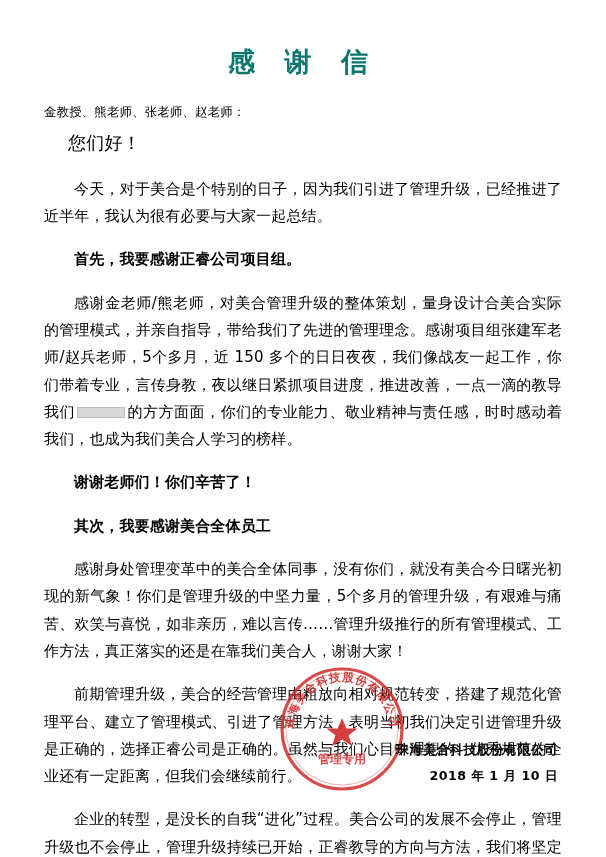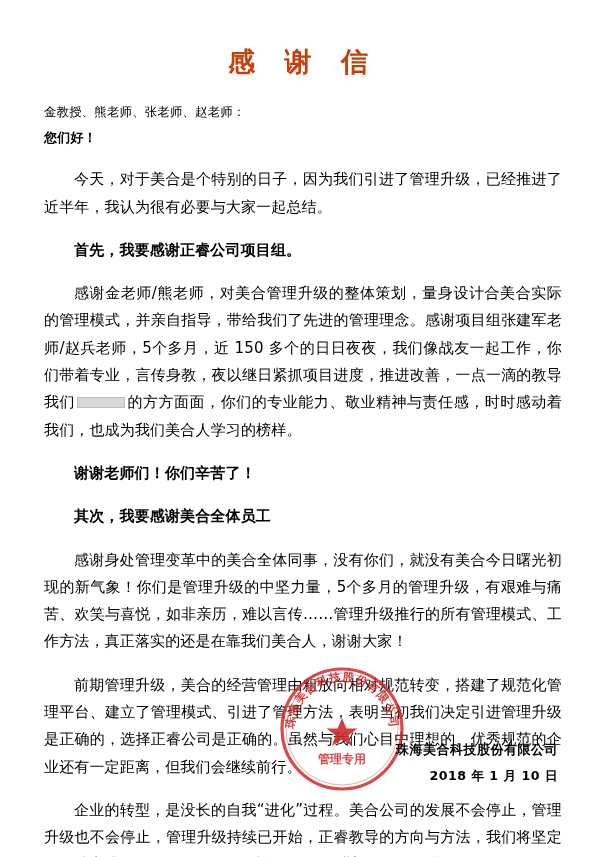--- a/index.html
+++ b/index.html
@@ -23,35 +23,36 @@
     padding: 34px 44px 0 44px;
     background: #ffffff;
   }
   .doc-title {
     text-align: center;
     font-size: 27px;
     font-weight: bold;
     letter-spacing: 10px;
     margin: 10px 0 20px 0;
     font-family: "DejaVu Serif", "Liberation Serif", serif;
-    color: #c2410c;
+    color: #0f766e;
   }
   .salutation {
     font-size: 12.4px;
     font-weight: normal;
     line-height: 1.9;
     margin-bottom: 2px;
     letter-spacing: 0.2px;
   }
   .greeting {
-    font-size: 13px;
-    font-weight: bold;
+    font-size: 18px;
+    font-weight: normal;
     line-height: 1.9;
     margin-bottom: 4px;
     letter-spacing: 0.2px;
+    margin-left: 24px;
   }
   p.para {
     font-size: 15px;
     line-height: 1.82;
     margin: 16px 0 5px 0;
     text-indent: 2em;
     text-align: justify;
     letter-spacing: 0.15px;
   }
   p.para.bold {

